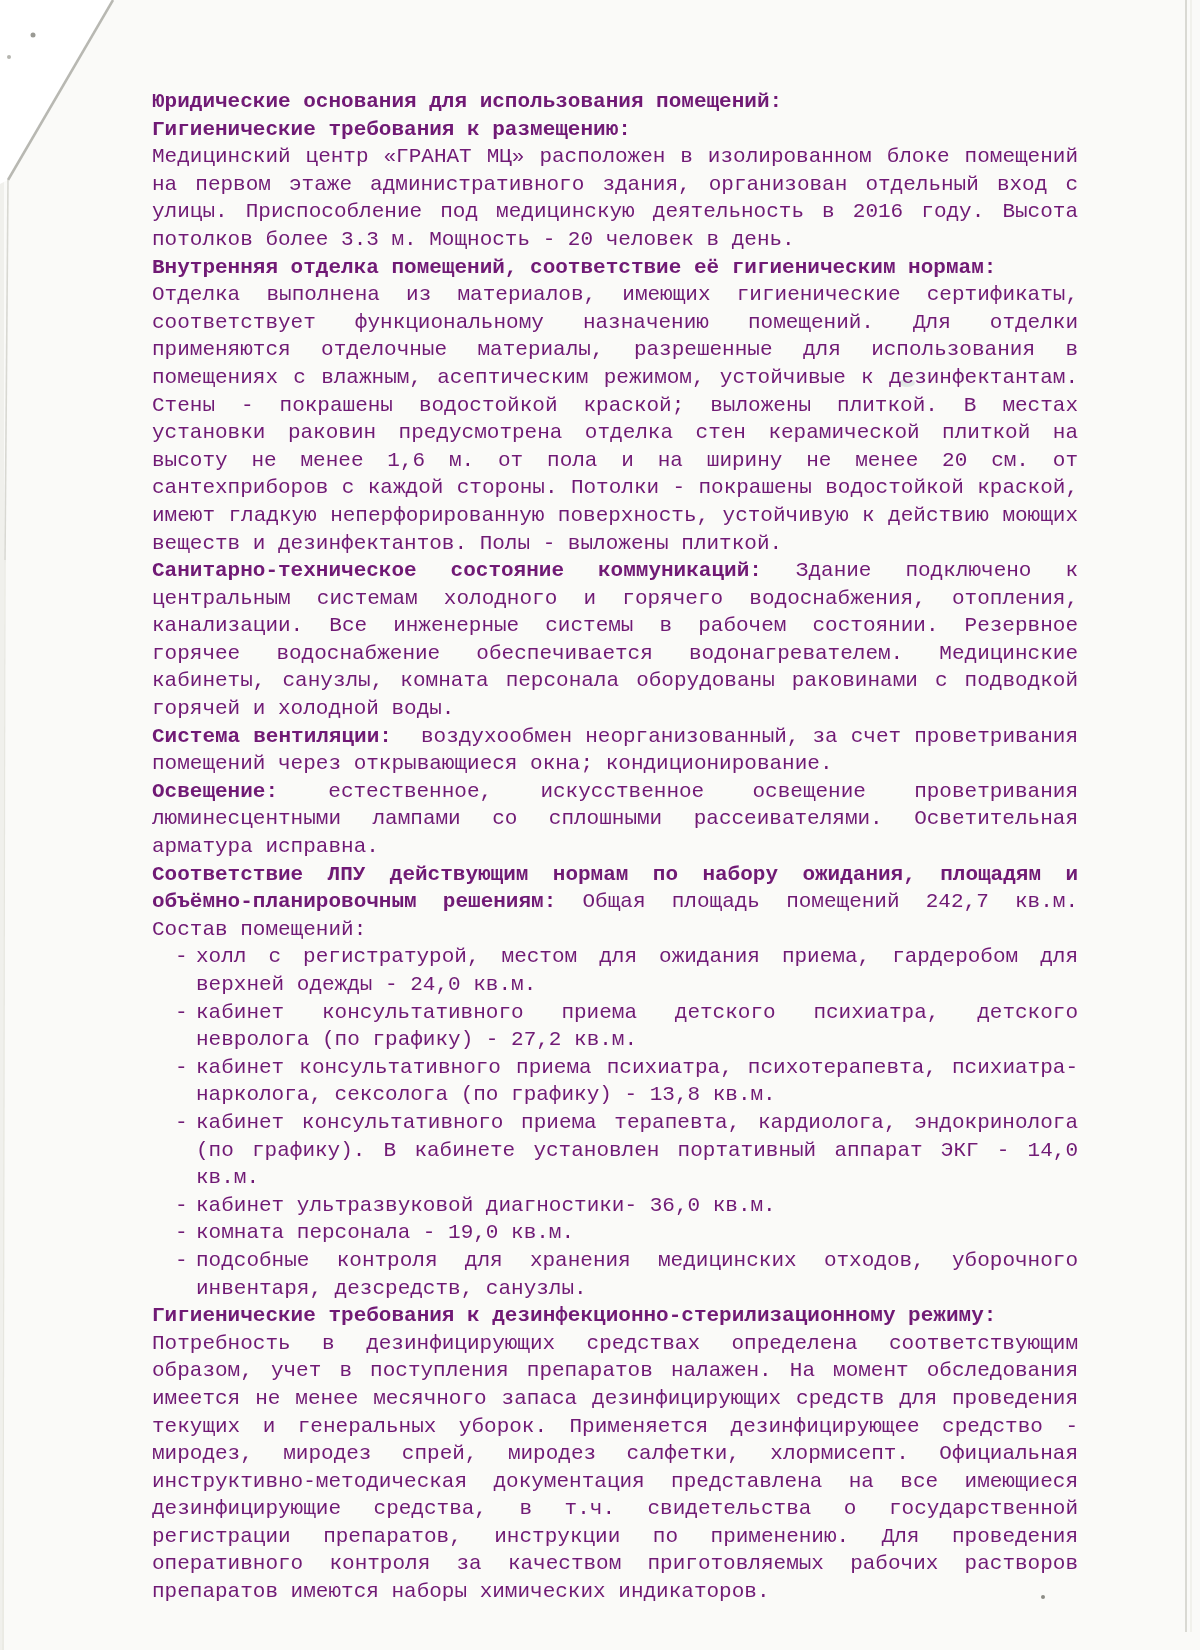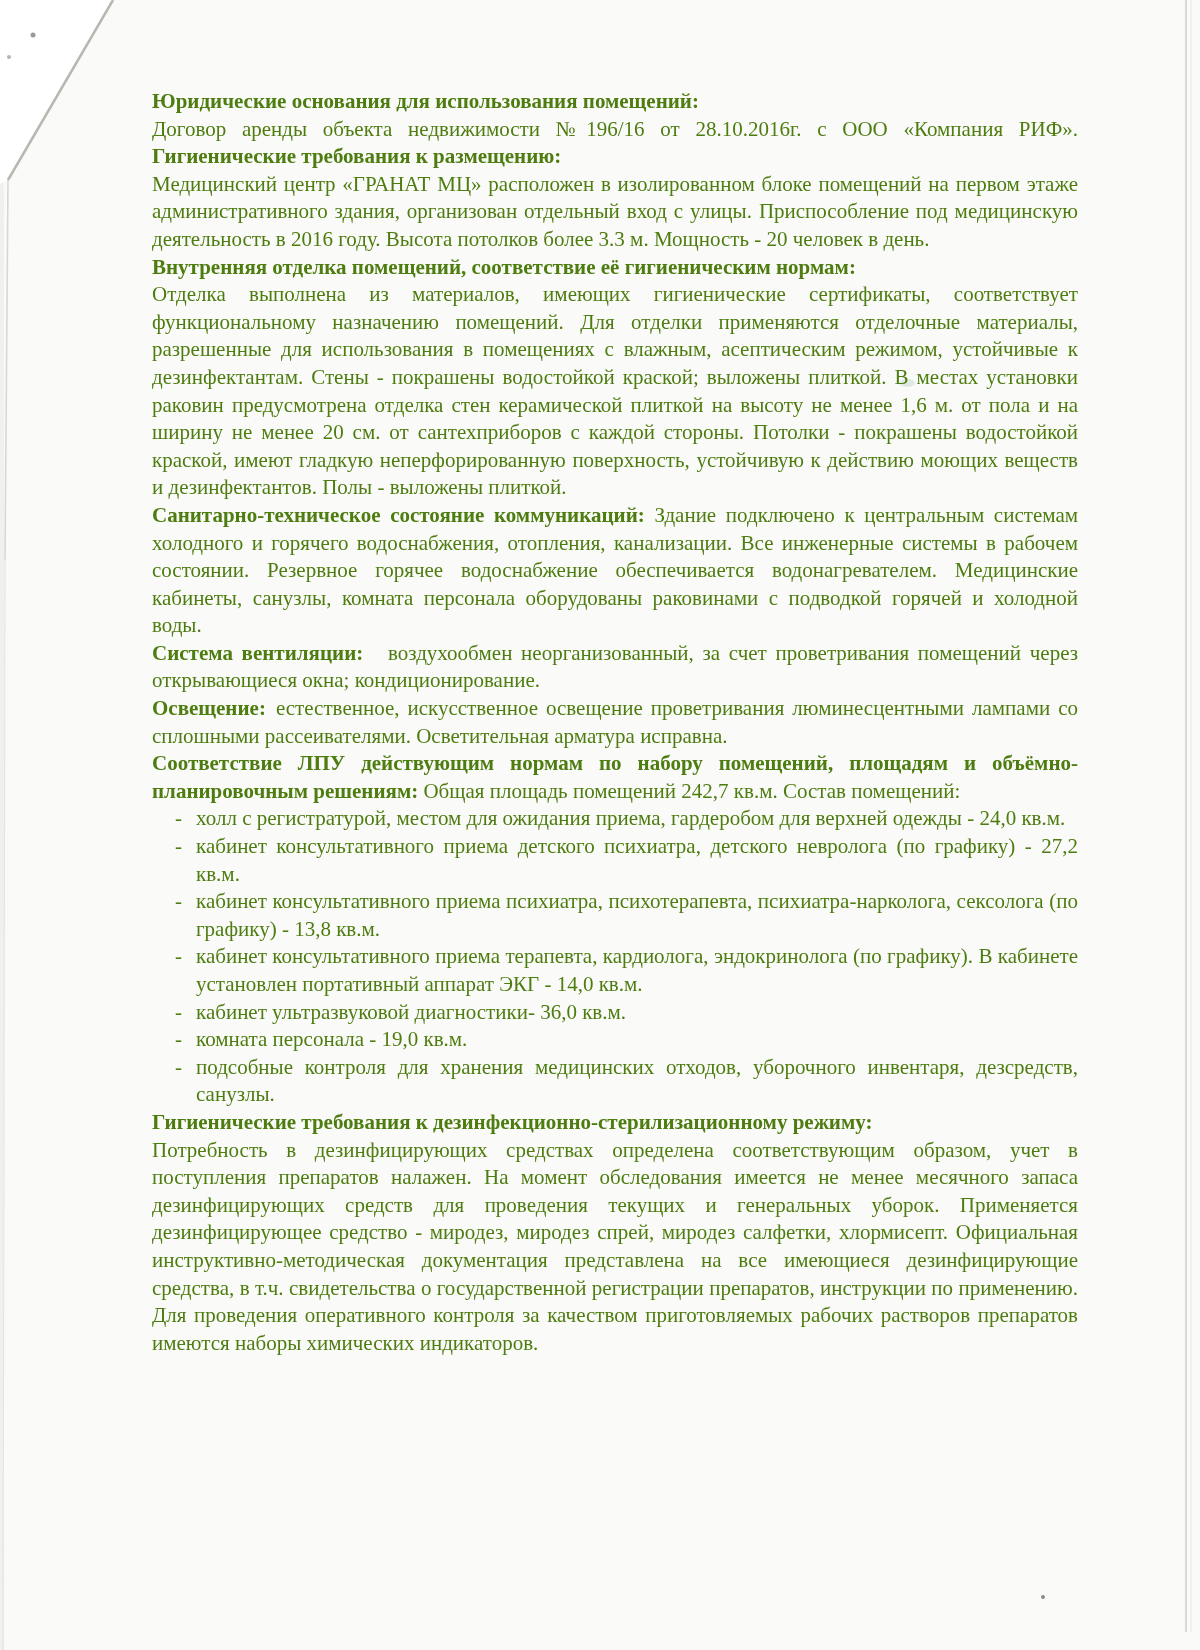--- a/index.html
+++ b/index.html
@@ -8,24 +8,25 @@
     width:1200px; height:1650px;
     background:#fafaf8;
     overflow:hidden;
     font-family:"Liberation Serif","DejaVu Serif",serif;
   }
   .artifacts { position:absolute; left:0; top:0; pointer-events:none; }
   .content {
     position:absolute;
     left:152px; top:88px;
     width:926px;
-    color:#4d7c0f;
+    color:#701a75;
     font-size:21px;
     line-height:27.6px;
     text-align:justify;
+    font-family:Liberation Mono, monospace;
   }
   .content p { margin:0; }
   .h { font-weight:bold; text-align:left; }
   .lead { font-weight:bold; }
   .lead-vent { margin-right:16px; }
   .lead-light { margin-right:2px; }
   .stretch { text-align-last:justify; }
   .rooms { }
   .li { display:flex; padding-left:23px; }
   .dash { width:21px; flex:0 0 21px; }
@@ -46,35 +47,34 @@
     <line x1="1191" y1="0" x2="1191" y2="1632" stroke="#e8e8e0" stroke-width="1"></line>
     <circle cx="33" cy="35" r="2.5" fill="#9a9a94"></circle>
     <circle cx="9" cy="57" r="2" fill="#b5b5af"></circle>
     <circle cx="1043" cy="1597" r="2" fill="#8b8b85"></circle>
     <ellipse cx="907" cy="383" rx="8" ry="4" fill="#cfe0d8" opacity="0.6"></ellipse>
   </svg>
 
   <div class="content">
 
     <p class="h">Юридические основания для использования помещений:</p>
-    <p class="stretch">Договор аренды объекта недвижимости №196/16 от 28.10.2016г. с ООО «Компания РИФ».</p>
 
     <p class="h">Гигиенические требования к размещению:</p>
     <p>Медицинский центр «ГРАНАТ МЦ» расположен в изолированном блоке помещений на первом этаже административного здания, организован отдельный вход с улицы. Приспособление под медицинскую деятельность в 2016 году. Высота потолков более 3.3 м. Мощность - 20 человек в день.</p>
 
     <p class="h">Внутренняя отделка помещений, соответствие её гигиеническим нормам:</p>
     <p>Отделка выполнена из материалов, имеющих гигиенические сертификаты, соответствует функциональному назначению помещений. Для отделки применяются отделочные материалы, разрешенные для использования в помещениях с влажным, асептическим режимом, устойчивые к дезинфектантам. Стены - покрашены водостойкой краской; выложены плиткой. В местах установки раковин предусмотрена отделка стен керамической плиткой на высоту не менее 1,6 м. от пола и на ширину не менее 20 см. от сантехприборов с каждой стороны. Потолки - покрашены водостойкой краской, имеют гладкую неперфорированную поверхность, устойчивую к действию моющих веществ и дезинфектантов. Полы - выложены плиткой.</p>
 
     <p><b class="lead">Санитарно-техническое состояние коммуникаций:</b> <span>Здание подключено к центральным системам холодного и горячего водоснабжения, отопления, канализации. Все инженерные системы в рабочем состоянии. Резервное горячее водоснабжение обеспечивается водонагревателем. Медицинские кабинеты, санузлы, комната персонала оборудованы раковинами с подводкой горячей и холодной воды.</span></p>
 
     <p><b class="lead lead-vent">Система вентиляции:</b> <span>воздухообмен неорганизованный, за счет проветривания помещений через открывающиеся окна; кондиционирование.</span></p>
 
     <p><b class="lead lead-light">Освещение:</b> <span>естественное, искусственное освещение проветривания люминесцентными лампами со сплошными рассеивателями. Осветительная арматура исправна.</span></p>
 
-    <p><b class="lead">Соответствие ЛПУ действующим нормам по набору помещений, площадям и объёмно-планировочным решениям:</b> <span>Общая площадь помещений 242,7 кв.м. Состав помещений:</span></p>
+    <p><b class="lead">Соответствие ЛПУ действующим нормам по набору ожидания, площадям и объёмно-планировочным решениям:</b> <span>Общая площадь помещений 242,7 кв.м. Состав помещений:</span></p>
 
     <div class="rooms">
       <div class="li">
           <span class="dash">-</span>
           <span class="li-body">холл с регистратурой, местом для ожидания приема, гардеробом для верхней одежды - 24,0 кв.м.</span>
         </div>
       <div class="li">
           <span class="dash">-</span>
           <span class="li-body">кабинет консультативного приема детского психиатра, детского невролога (по графику) - 27,2 кв.м.</span>
         </div>

